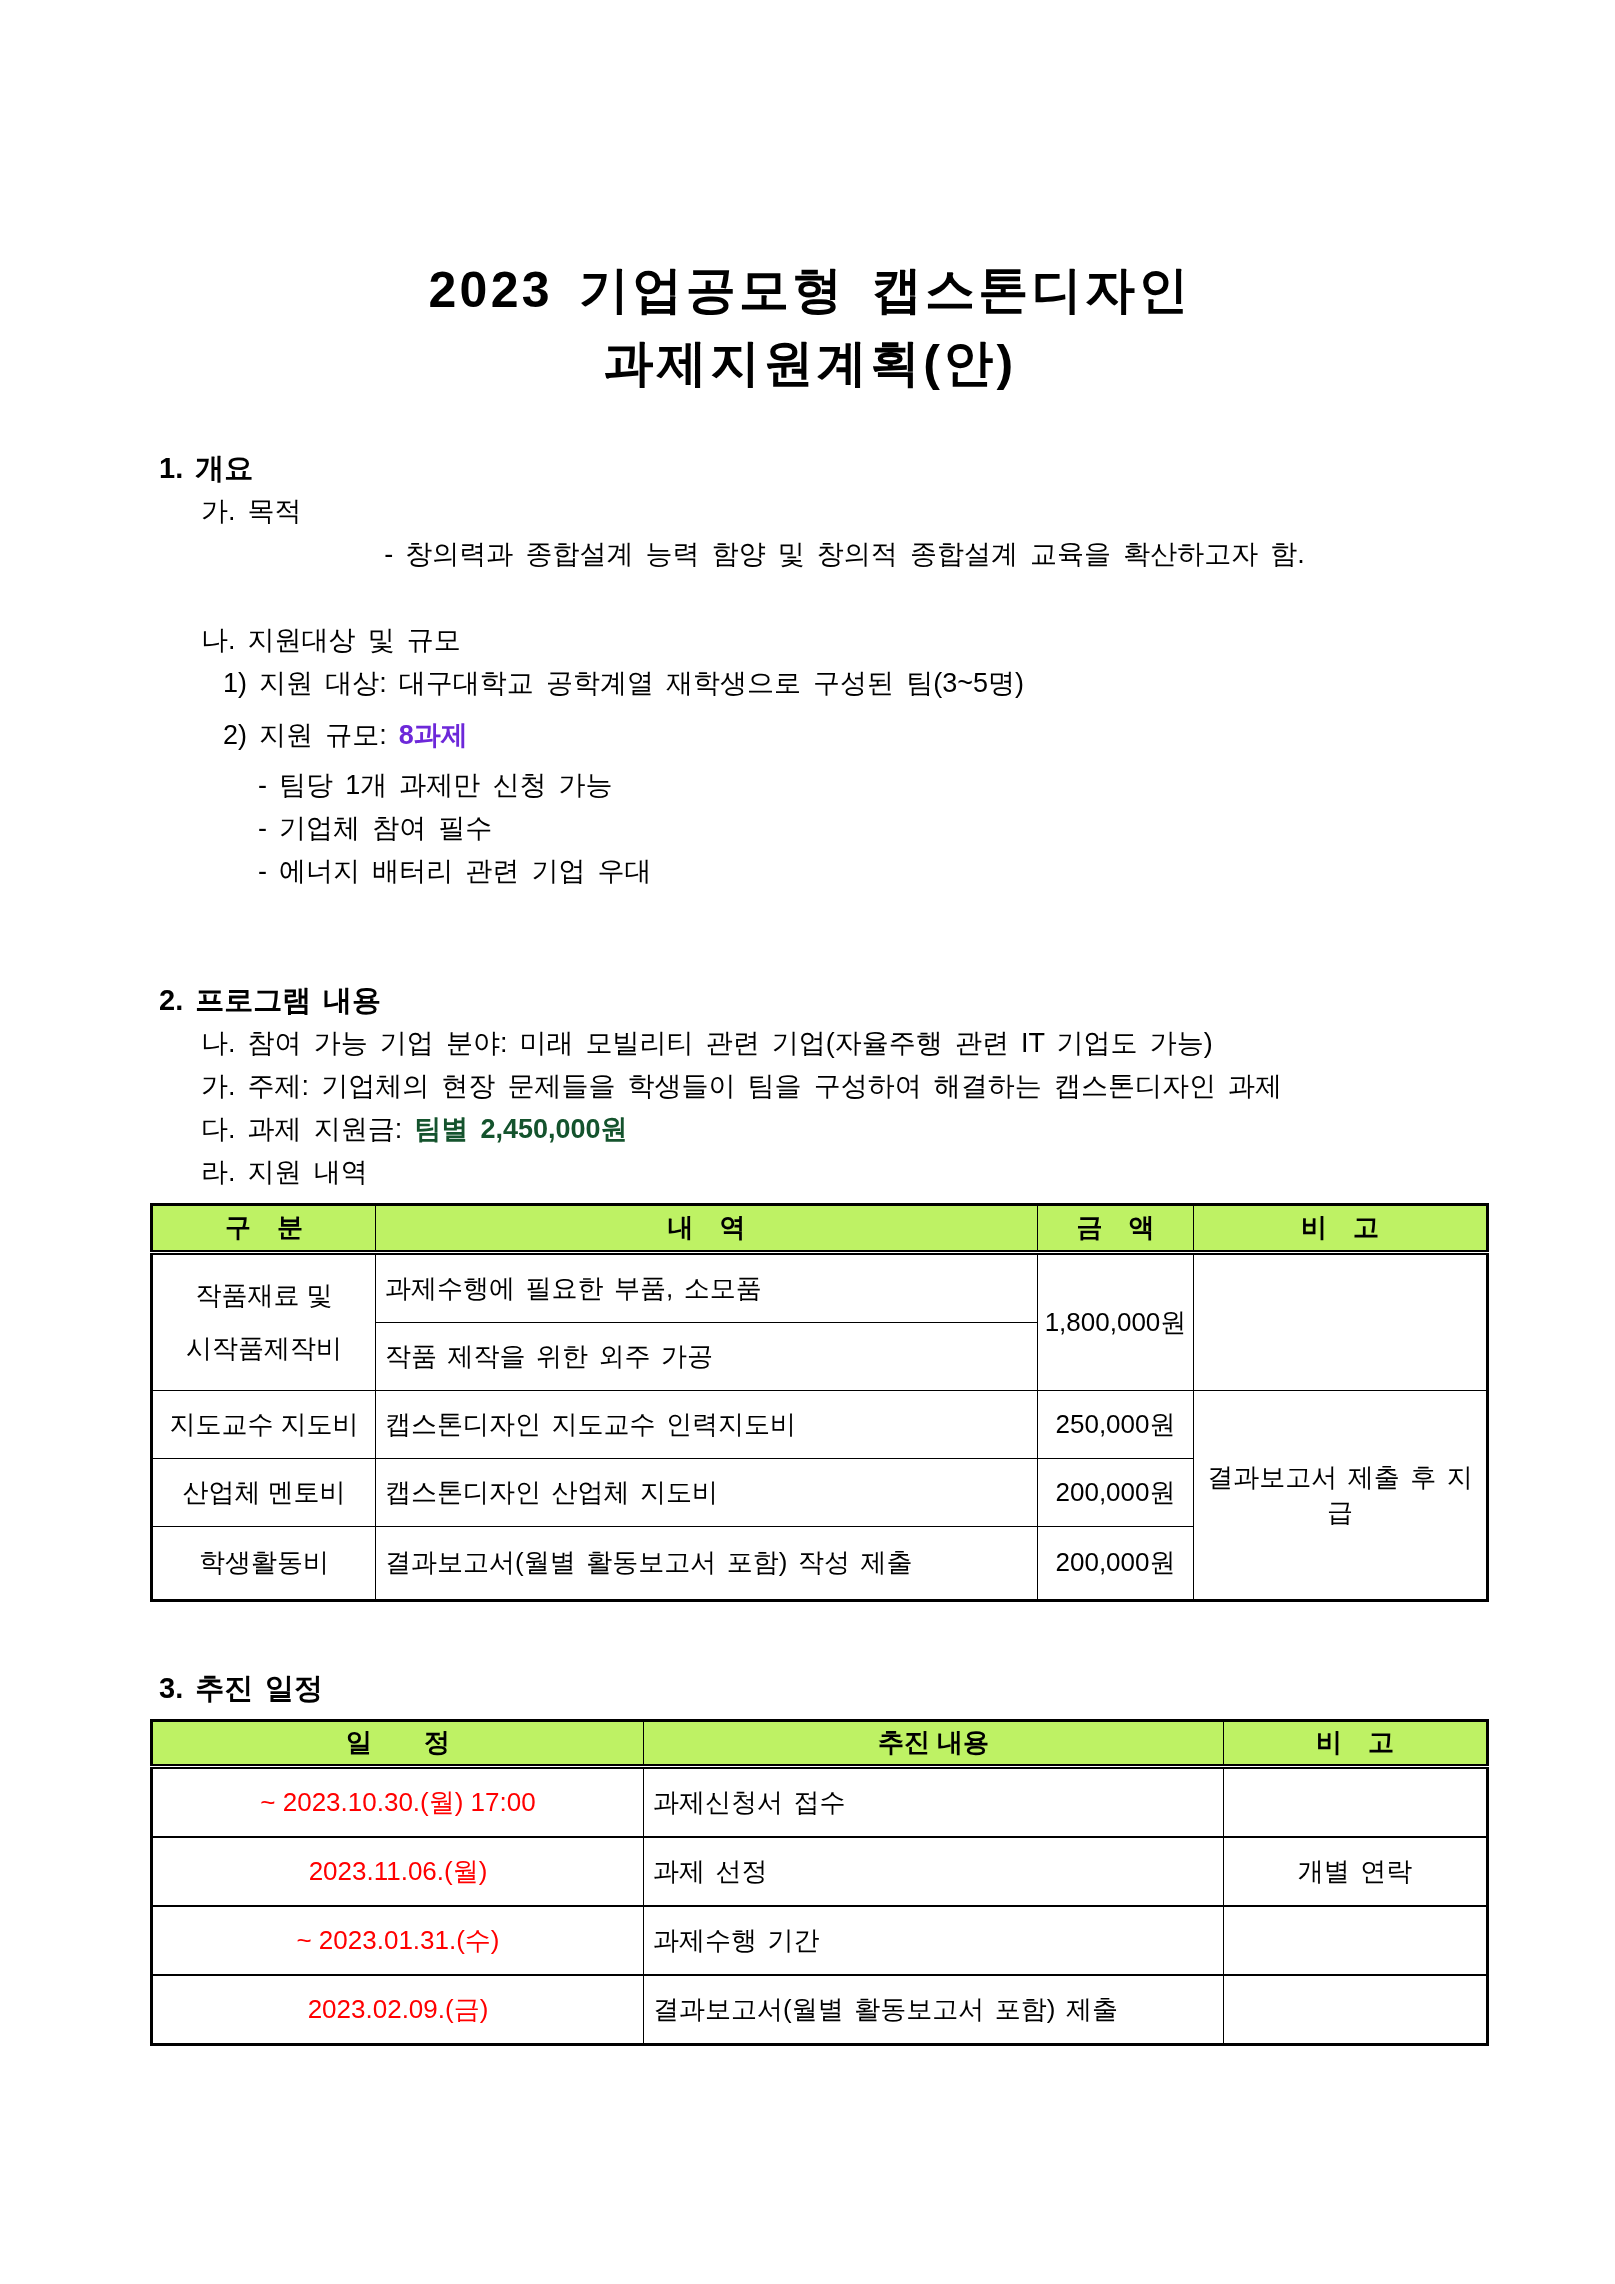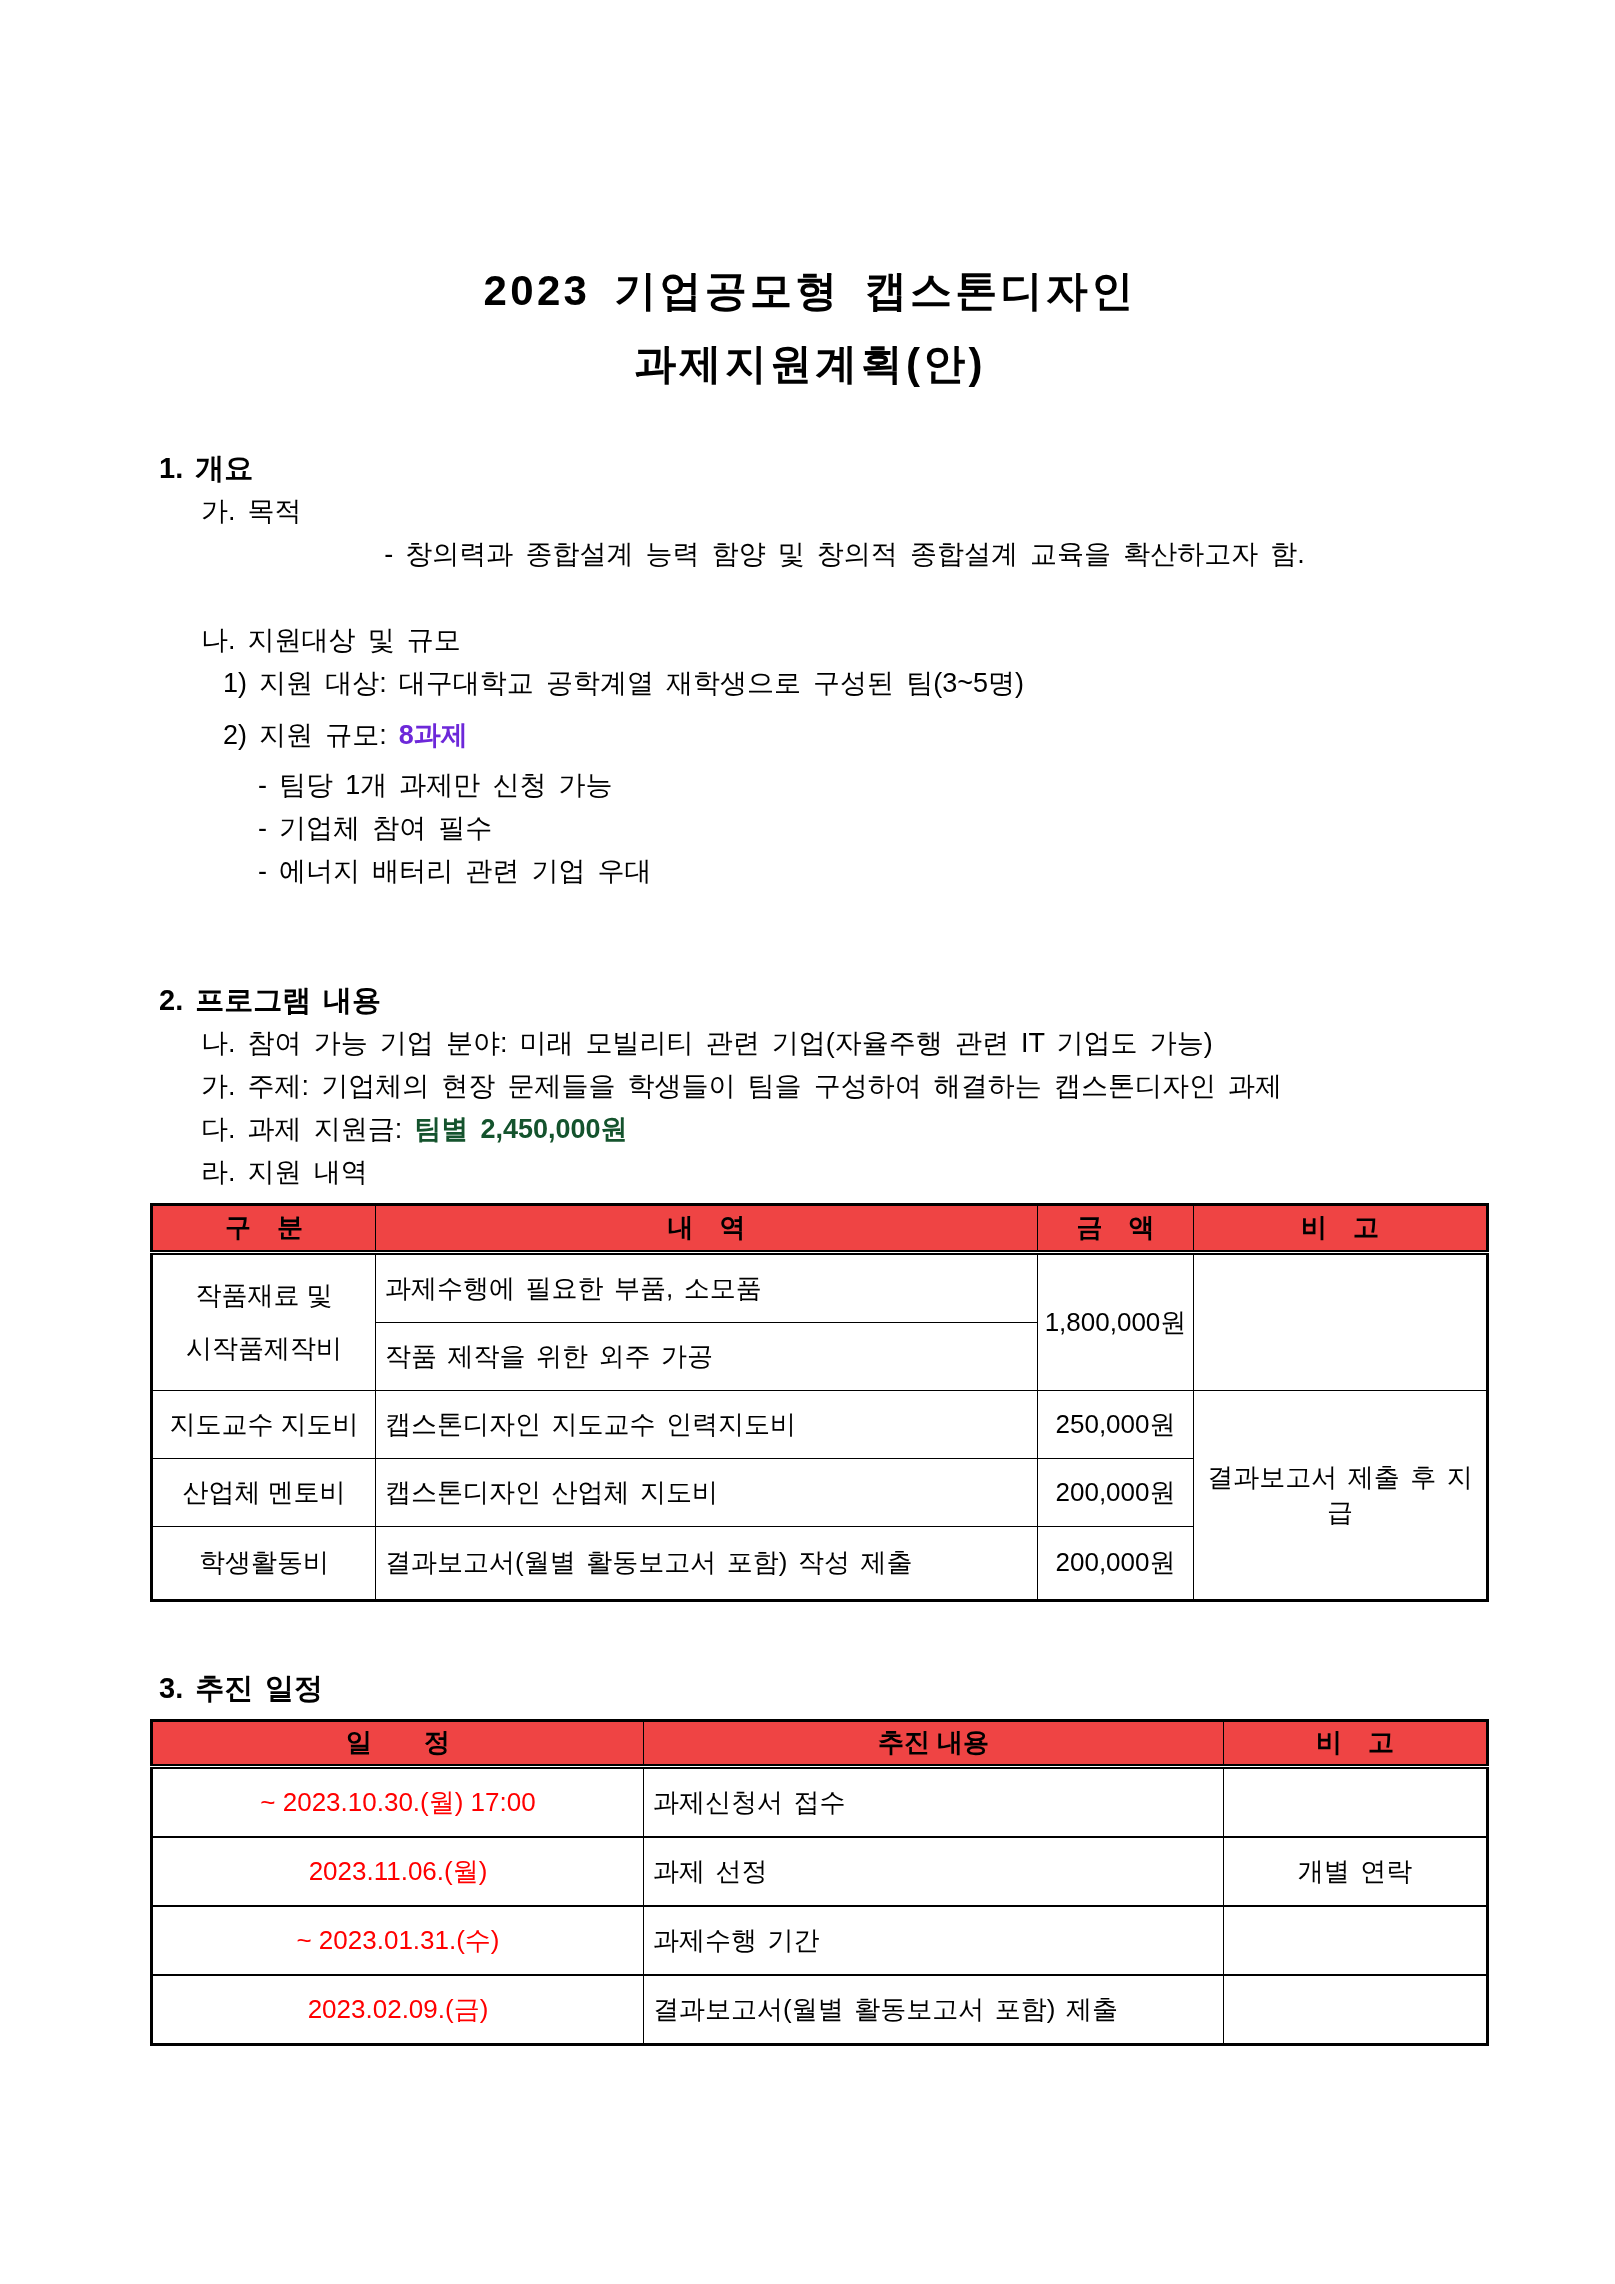--- a/index.html
+++ b/index.html
@@ -11,21 +11,21 @@
     background: #ffffff;
     color: #000000;
     font-family: "Liberation Sans", "DejaVu Sans", sans-serif;
     padding: 254px 146px 0 150px;
     overflow: hidden;
   }
 
   
   .doc-title {
     text-align: center;
-    font-size: 42px;
+    font-size: 50px;
     font-weight: bold;
     line-height: 73px;
     letter-spacing: 3.3px;
     word-spacing: 9px;
   }
 
   
   .sec-heading {
     font-size: 29px;
     font-weight: bold;
@@ -51,21 +51,21 @@
   
   table.doc-table {
     border-collapse: collapse;
     table-layout: fixed;
     width: 1336px;
     border: 3.9px solid #000;
     margin-top: 9px;
     font-size: 26px;
   }
   table.doc-table th {
-    background: #ef4444;
+    background: #bef264;
     font-weight: bold;
     border: 1.3px solid #000;
     border-bottom: 5.2px double #000;
     text-align: center;
     vertical-align: middle;
     padding: 0;
   }
   table.doc-table td {
     border: 1.3px solid #000;
     vertical-align: middle;

